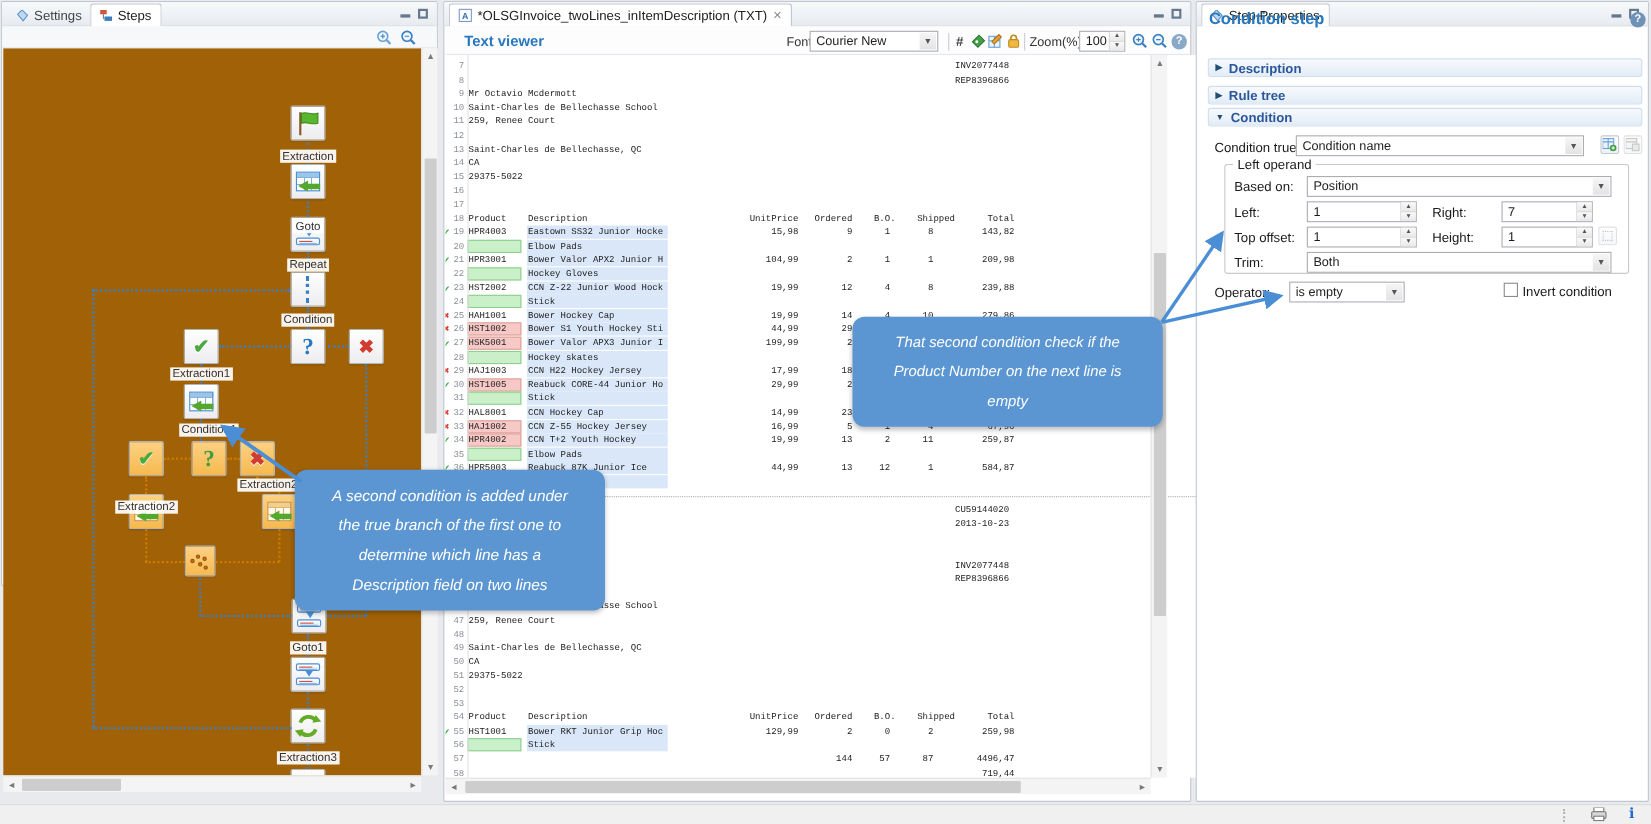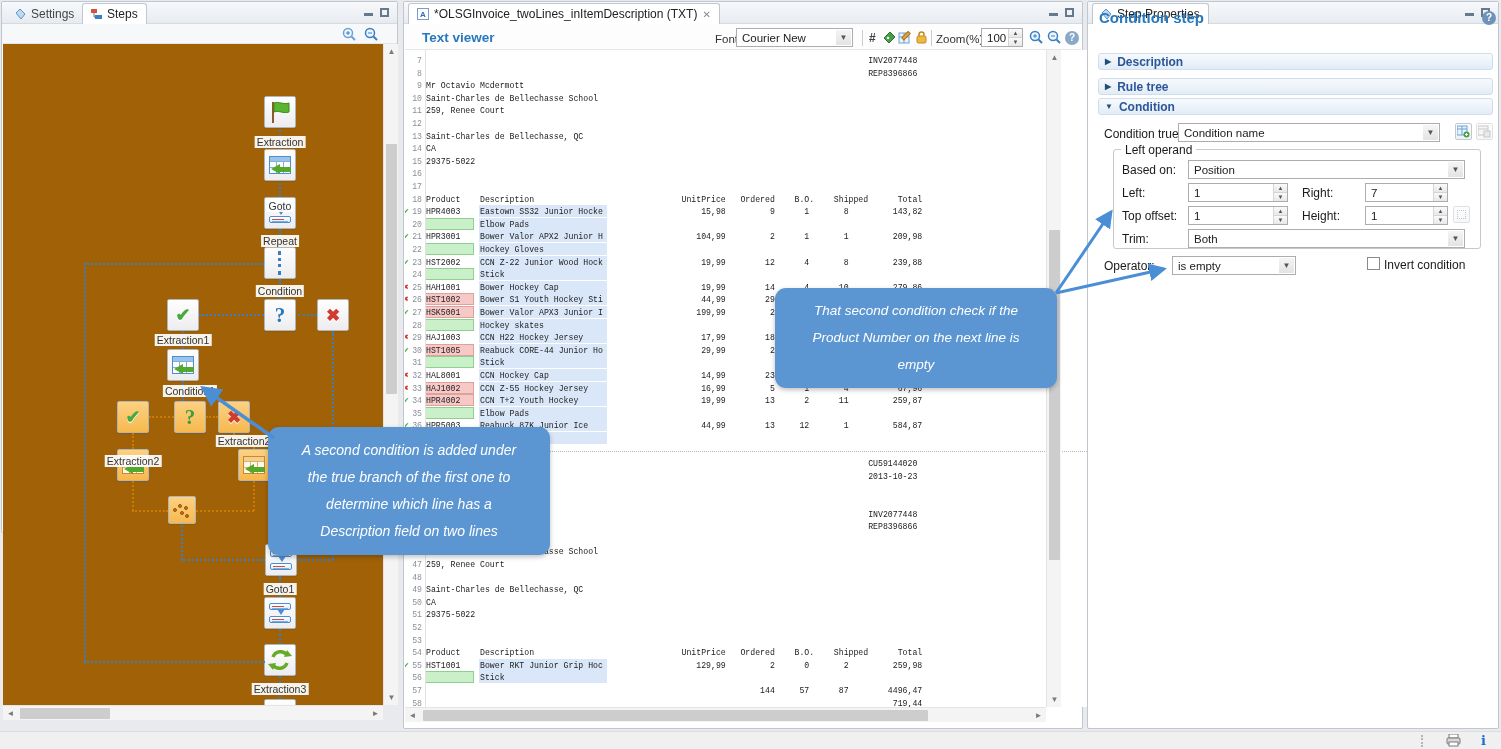--- a/index.html
+++ b/index.html
@@ -540,21 +540,21 @@
       <span style="width:9px;height:9px;border:1px dotted #9a9a9a;"></span>
     </span>
 
   <span class="fldlabel" style="left:34px; top:230px;">Trim:</span>
   <div class="combo" style="left:100px; top:227px; width:277px;">
     <span>Both</span>
       <span class="chev">▼</span>
   </div>
 
   <span class="fldlabel" style="left:16px; top:257px;">Operator:</span>
-  <div class="combo" style="left:84px; top:254px; width:124px;">
+  <div class="combo" style="left:84px; top:254px; width:105px;">
     <span>is empty</span>
       <span class="chev">▼</span>
   </div>
   <span class="checkbox" style="left:279px; top:255px;"></span>
   <span class="fldlabel" style="left:296px; top:256px;">Invert condition</span>
 </div>
 
 <div class="callout" style="left:268px; top:427px; width:282px; height:128px; font-size:14px; padding-top:10px;">
   <div>A second condition is added under</div>
   <div>the true branch of the first one to</div>

